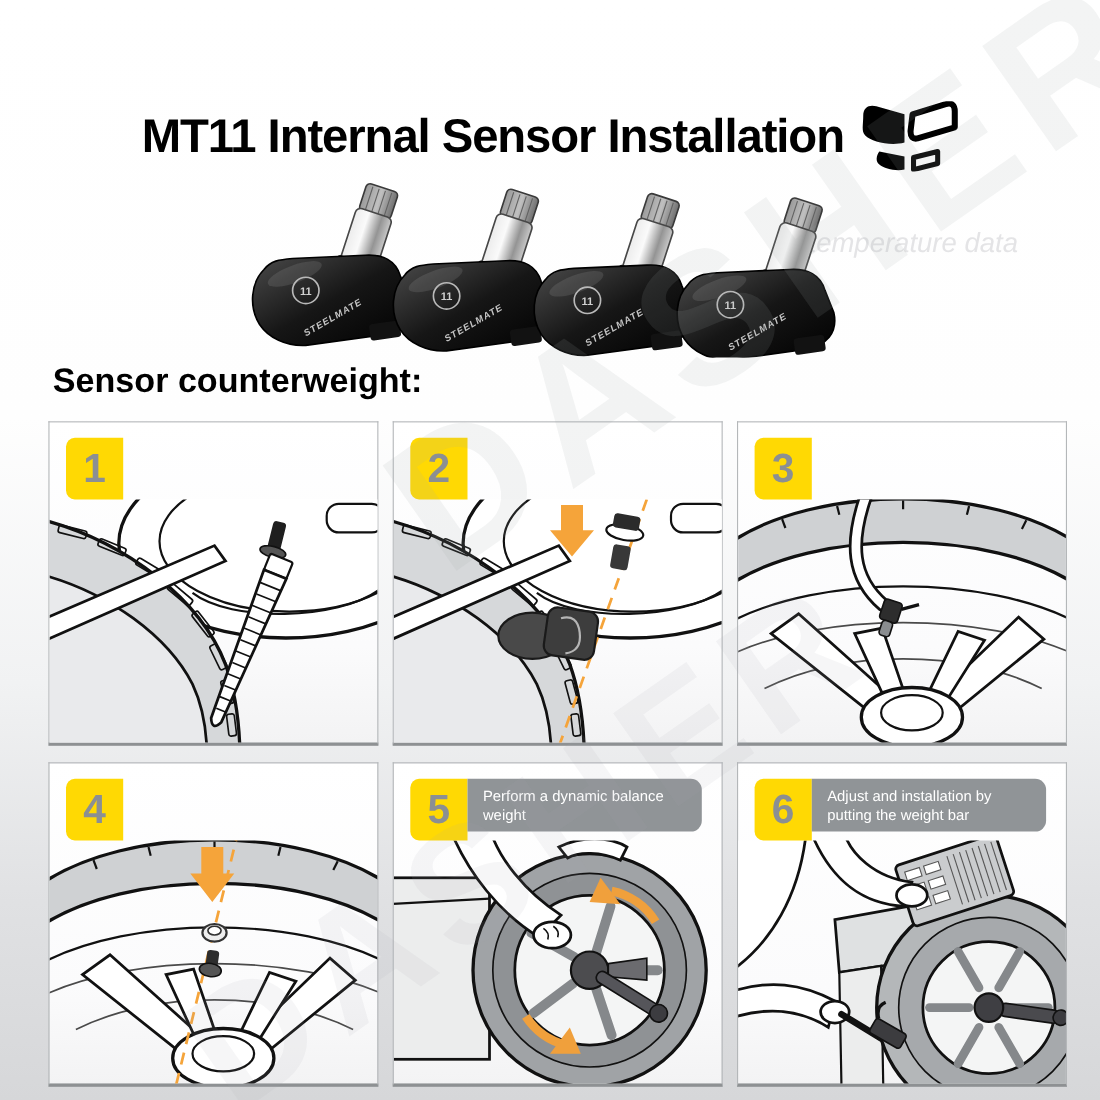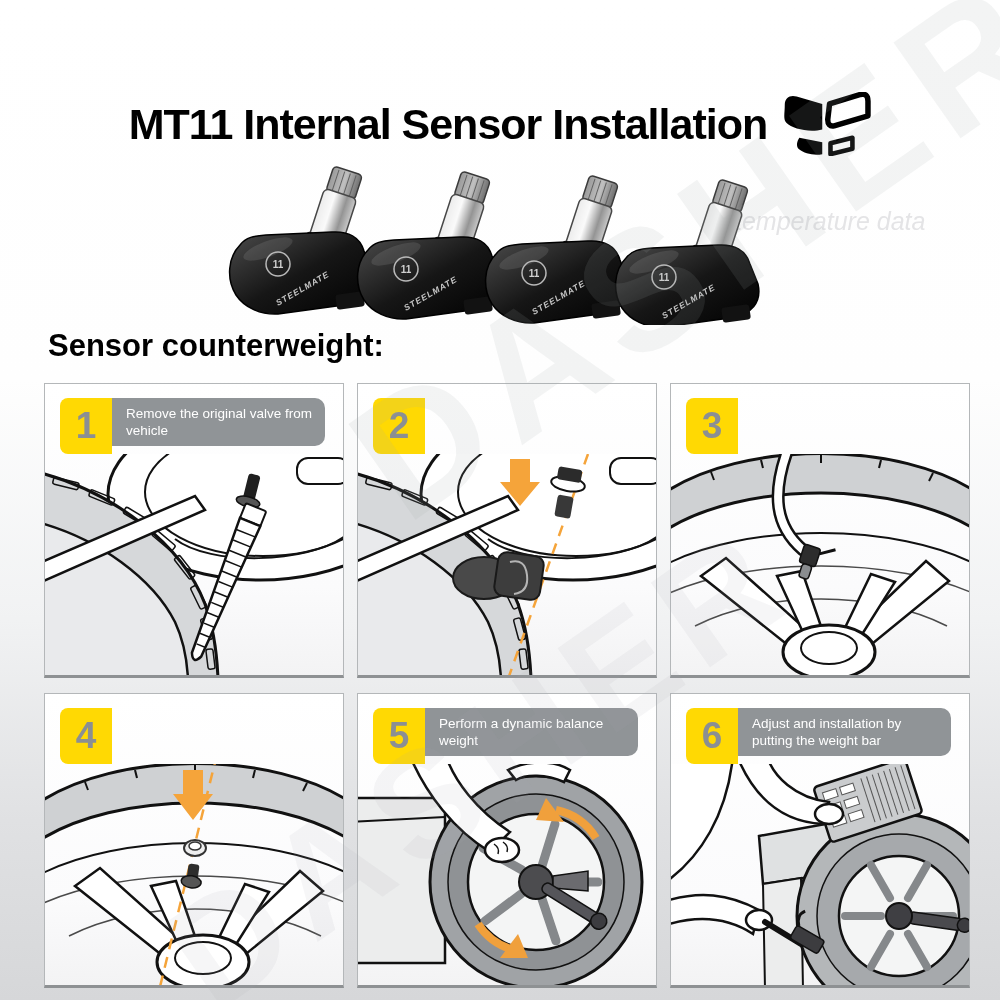--- a/index.html
+++ b/index.html
@@ -115,21 +115,20 @@
     <use href="#tpms" x="256" y="13"></use>
     <use href="#tpms" x="386" y="17"></use>
   </svg>
 </div>
 
 <div class="section-heading">Sensor counterweight:</div>
 
 <div class="panel p1">
   <div class="step-header">
     <div class="step-num">1</div>
-    <div class="step-banner">Remove the original valve from vehicle</div>
   </div>
   <svg class="illus" viewBox="0 0 300 225">
     <ellipse cx="215" cy="40" rx="152" ry="86" fill="#fff" stroke="#111" stroke-width="3"></ellipse>
     <ellipse cx="218" cy="38" rx="118" ry="64" fill="#fff" stroke="#111" stroke-width="2"></ellipse>
     <path d="M130,85 C165,112 262,110 300,82" fill="none" stroke="#111" stroke-width="2"></path>
     <rect x="252" y="4" width="52" height="26" rx="11" fill="none" stroke="#111" stroke-width="2"></rect>
     <path d="M-8,18 C70,38 138,92 160,150 C168,172 172,198 173,225 L-8,225 Z" fill="#d6d8da" stroke="#111" stroke-width="3"></path>
     <path d="M-8,68 C55,85 108,125 130,168 C138,185 142,205 143,225 L-8,225 Z" fill="#e9eaec" stroke="#111" stroke-width="2.5"></path>
     <g fill="none" stroke="#111" stroke-width="1.5">
       <rect x="8" y="26" width="26" height="7" rx="2" transform="rotate(14 21 29)"></rect>

